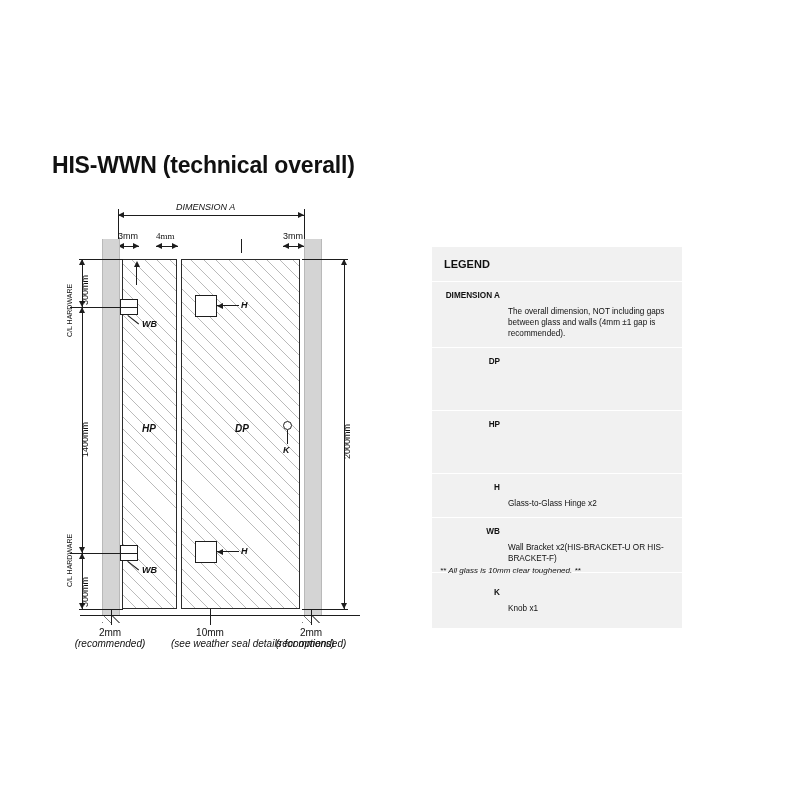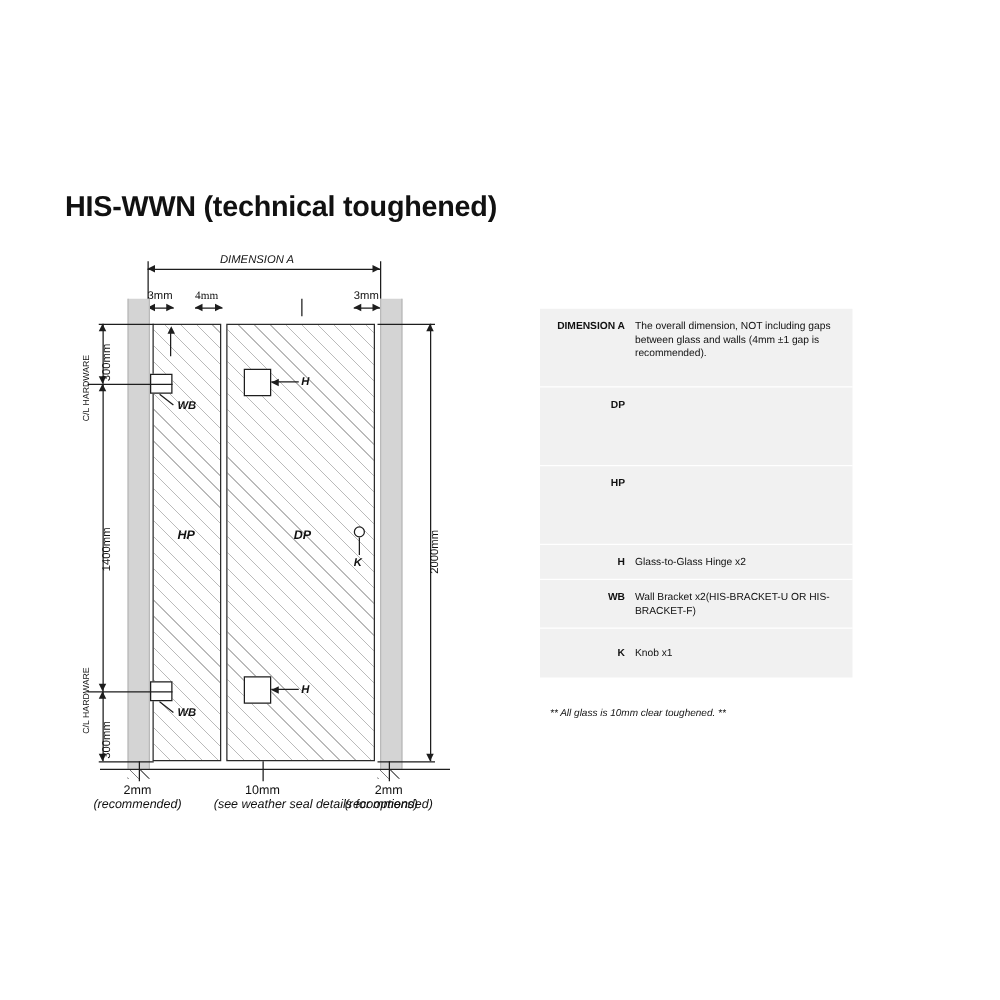--- a/index.html
+++ b/index.html
@@ -161,35 +161,35 @@
   }
   .legend-row:last-child { border-bottom: none; }
   .legend-key {
     width: 76px;
     flex: 0 0 76px;
     text-align: right;
     padding-right: 8px;
     font-weight: bold;
     box-sizing: border-box;
   }
-  .legend-desc { flex: 1; }
+  .legend-desc { flex: 1; margin-top: 16px; }
   .legend-row.tall { min-height: 46px; }
   #legend-note {
     position: absolute;
     left: 440px;
     top: 566px;
     font-size: 8px;
     font-style: italic;
     color: #111;
   }
 </style>
 </head>
 <body>
 
-<div id="page-title">HIS-WWN (technical toughened)</div>
+<div id="page-title">HIS-WWN (technical overall)</div>
 
 <div id="drawing">
 
   <div class="dimline" style="left:78px; top:20px; width:186px;"></div>
   <div class="arrowL" style="left:78px; top:17px;"></div>
   <div class="arrowR" style="left:258px; top:17px;"></div>
   <div class="tick" style="left:78px; top:14px; height:40px;"></div>
   <div class="tick" style="left:264px; top:14px; height:40px;"></div>
   <div class="lbl lbl-it" style="left:136px; top:7px;">DIMENSION A</div>
 
@@ -282,20 +282,21 @@
   <div class="line" style="left:170px; top:414px; width:1px; height:16px;"></div>
   <div class="lbl-small" style="left:140px; top:432px; width:60px; font-style:normal; font-weight:normal;">10mm</div>
   <div class="lbl-small" style="left:131px; top:443px; width:78px;">(see weather seal details for options)</div>
 
   <div class="line" style="left:271px; top:414px; width:1px; height:16px;"></div>
   <div class="lbl-small" style="left:241px; top:432px; width:60px; font-style:normal; font-weight:normal;">2mm</div>
   <div class="lbl-small" style="left:235px; top:443px; width:72px;">(recommended)</div>
 </div>
 
 <div id="legend">
+  <div class="legend-title">LEGEND</div>
 
   <div class="legend-row tall">
     <div class="legend-key">DIMENSION A</div>
     <div class="legend-desc">The overall dimension, NOT including gaps between glass and walls (4mm ±1 gap is recommended).</div>
   </div>
 
   <div class="legend-row tall">
     <div class="legend-key">DP</div>
   </div>
 

